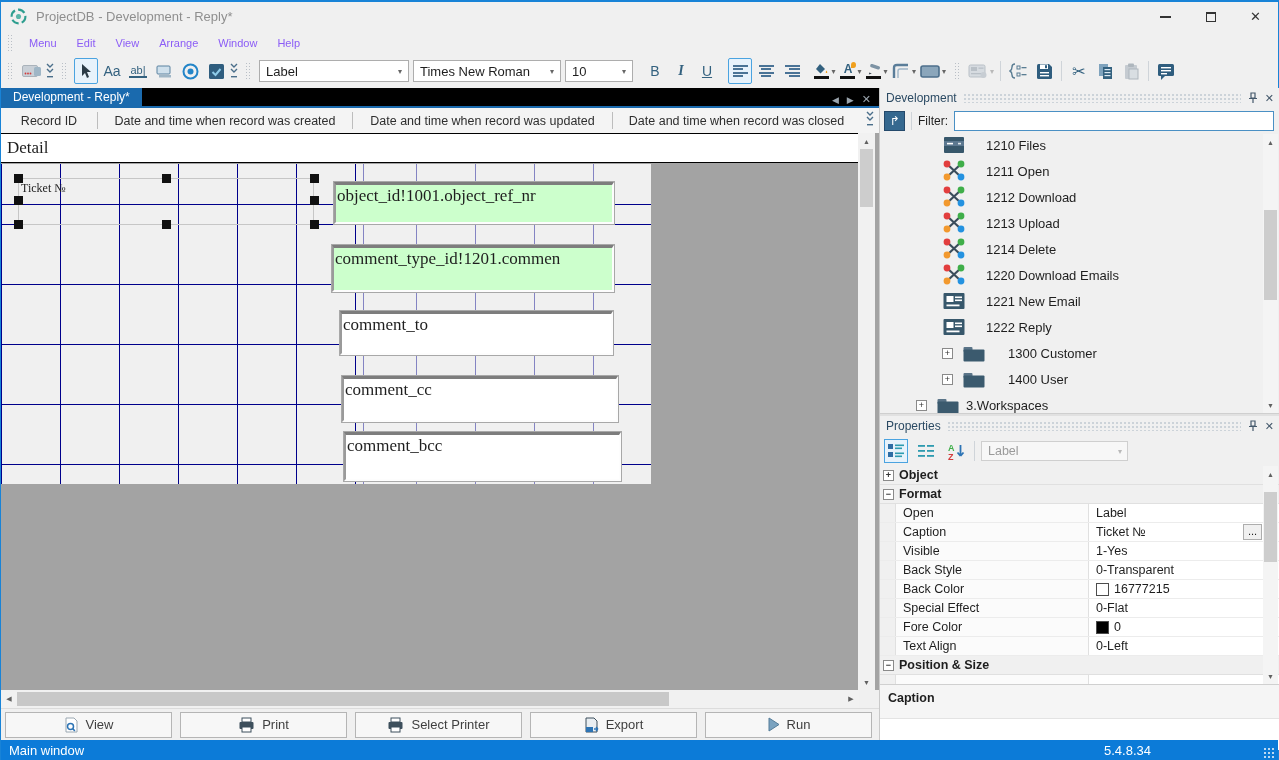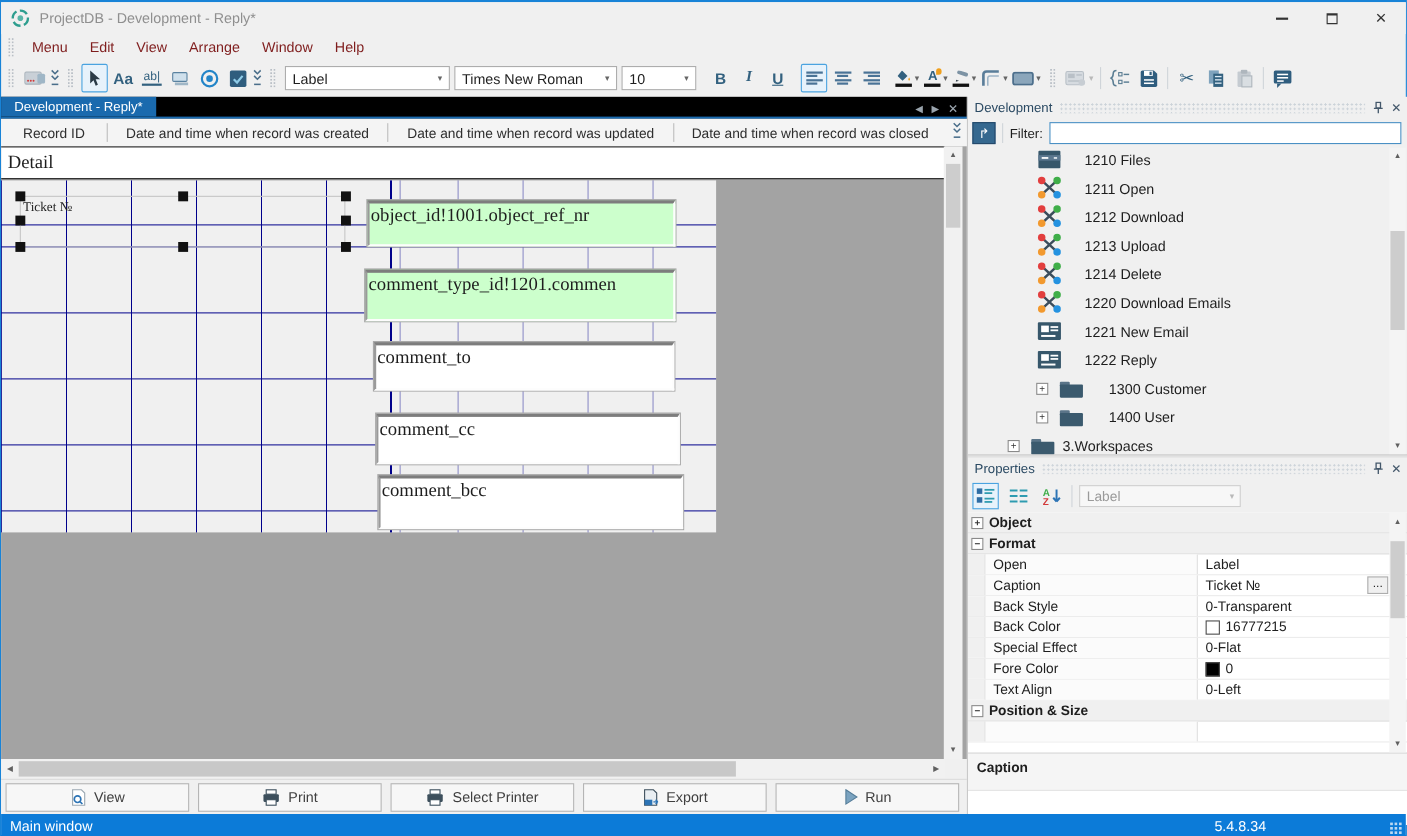--- a/index.html
+++ b/index.html
@@ -15,32 +15,32 @@
   .title-text{color:#8f8f8f;font-size:13px}
   .win-controls{margin-left:auto;display:flex;height:100%}
   .win-btn{width:45px;height:100%;display:flex;align-items:center;justify-content:center;color:#333}
   .glyph-min{width:11px;height:2px;background:#333}
   .glyph-max{width:10px;height:10px;border:1px solid #333;border-top:2px solid #333}
   .glyph-close{font-size:13px;color:#333}
 
   
   .menubar{left:0;top:29px;width:100%;height:23px;display:flex;align-items:center;gap:0}
   .grip{width:6px;height:18px;margin:0 6px;background-image:radial-gradient(#b9bfc6 1px,transparent 1px);background-size:3px 3px}
-  .menu-item{padding:3px 10px;font-size:13px;color:#7f1d1d}
+  .menu-item{padding:3px 10px;font-size:11px;color:#8b5cf6}
 
   
   .toolbar{left:0;top:52px;width:100%;height:34px;display:flex;align-items:center}
   .tbtn{height:26px;min-width:24px;display:flex;align-items:center;justify-content:center;margin:0 1px;border:1px solid transparent;border-radius:2px}
   .tbtn.sel{border-color:#4aa3e0;background:#e7f2fb}
   .dd{font-size:8px;color:#666;margin-left:2px}
   .dd.dis{color:#b9b9b9}
   .vsep{width:1px;height:20px;background:#cfd4d9;margin:0 4px}
   .combo{height:22px;background:#fff;border:1px solid #adadad;display:flex;align-items:center;padding-left:6px;font-size:13px;margin:0 2px;position:relative}
   .combo .carr{margin-left:auto;margin-right:6px;font-size:8px;color:#666}
-  .ico-letter{color:#33617f;font-weight:bold;font-size:14px}
+  .ico-letter{color:#33617f;font-weight:normal;font-size:14px}
   .ico-I{font-family:"Liberation Serif",serif;font-style:italic;font-weight:bold}
   .ico-U{text-decoration:underline}
   .align-ic{width:15px;height:12px;display:flex;flex-direction:column;justify-content:space-between}
   .align-ic i{height:2px;background:#4a7396;display:block}
   .al-l i:nth-child(even){width:70%}.al-l i{width:100%}
   .al-c i:nth-child(even){width:70%;margin:0 auto}.al-c i{width:100%}
   .al-r i:nth-child(even){width:70%;margin-left:auto}.al-r i{width:100%}
   .colorbar{position:relative;width:15px;height:15px;display:flex;align-items:flex-start;justify-content:center}
   .colorbar .bar{position:absolute;bottom:0;left:0;width:100%;height:3px;background:#111}
   .fontA{font-weight:bold;font-size:12px;color:#33617f;line-height:11px}
@@ -645,20 +645,27 @@
       <div class="prow">
         <span class="gutter"></span>
           <span class="pname">Caption</span>
         <span class="pval">
             <span>Ticket №</span>
           <span class="edit-btn">...</span>
         </span>
       </div>
       <div class="prow">
         <span class="gutter"></span>
+          <span class="pname">Visible</span>
+        <span class="pval">
+            <span>1-Yes</span>
+          </span>
+      </div>
+      <div class="prow">
+        <span class="gutter"></span>
           <span class="pname">Back Style</span>
         <span class="pval">
             <span>0-Transparent</span>
           </span>
       </div>
       <div class="prow">
         <span class="gutter"></span>
           <span class="pname">Back Color</span>
         <span class="pval">
             <span class="swatch" style="background-color: rgb(255, 255, 255);"></span>

